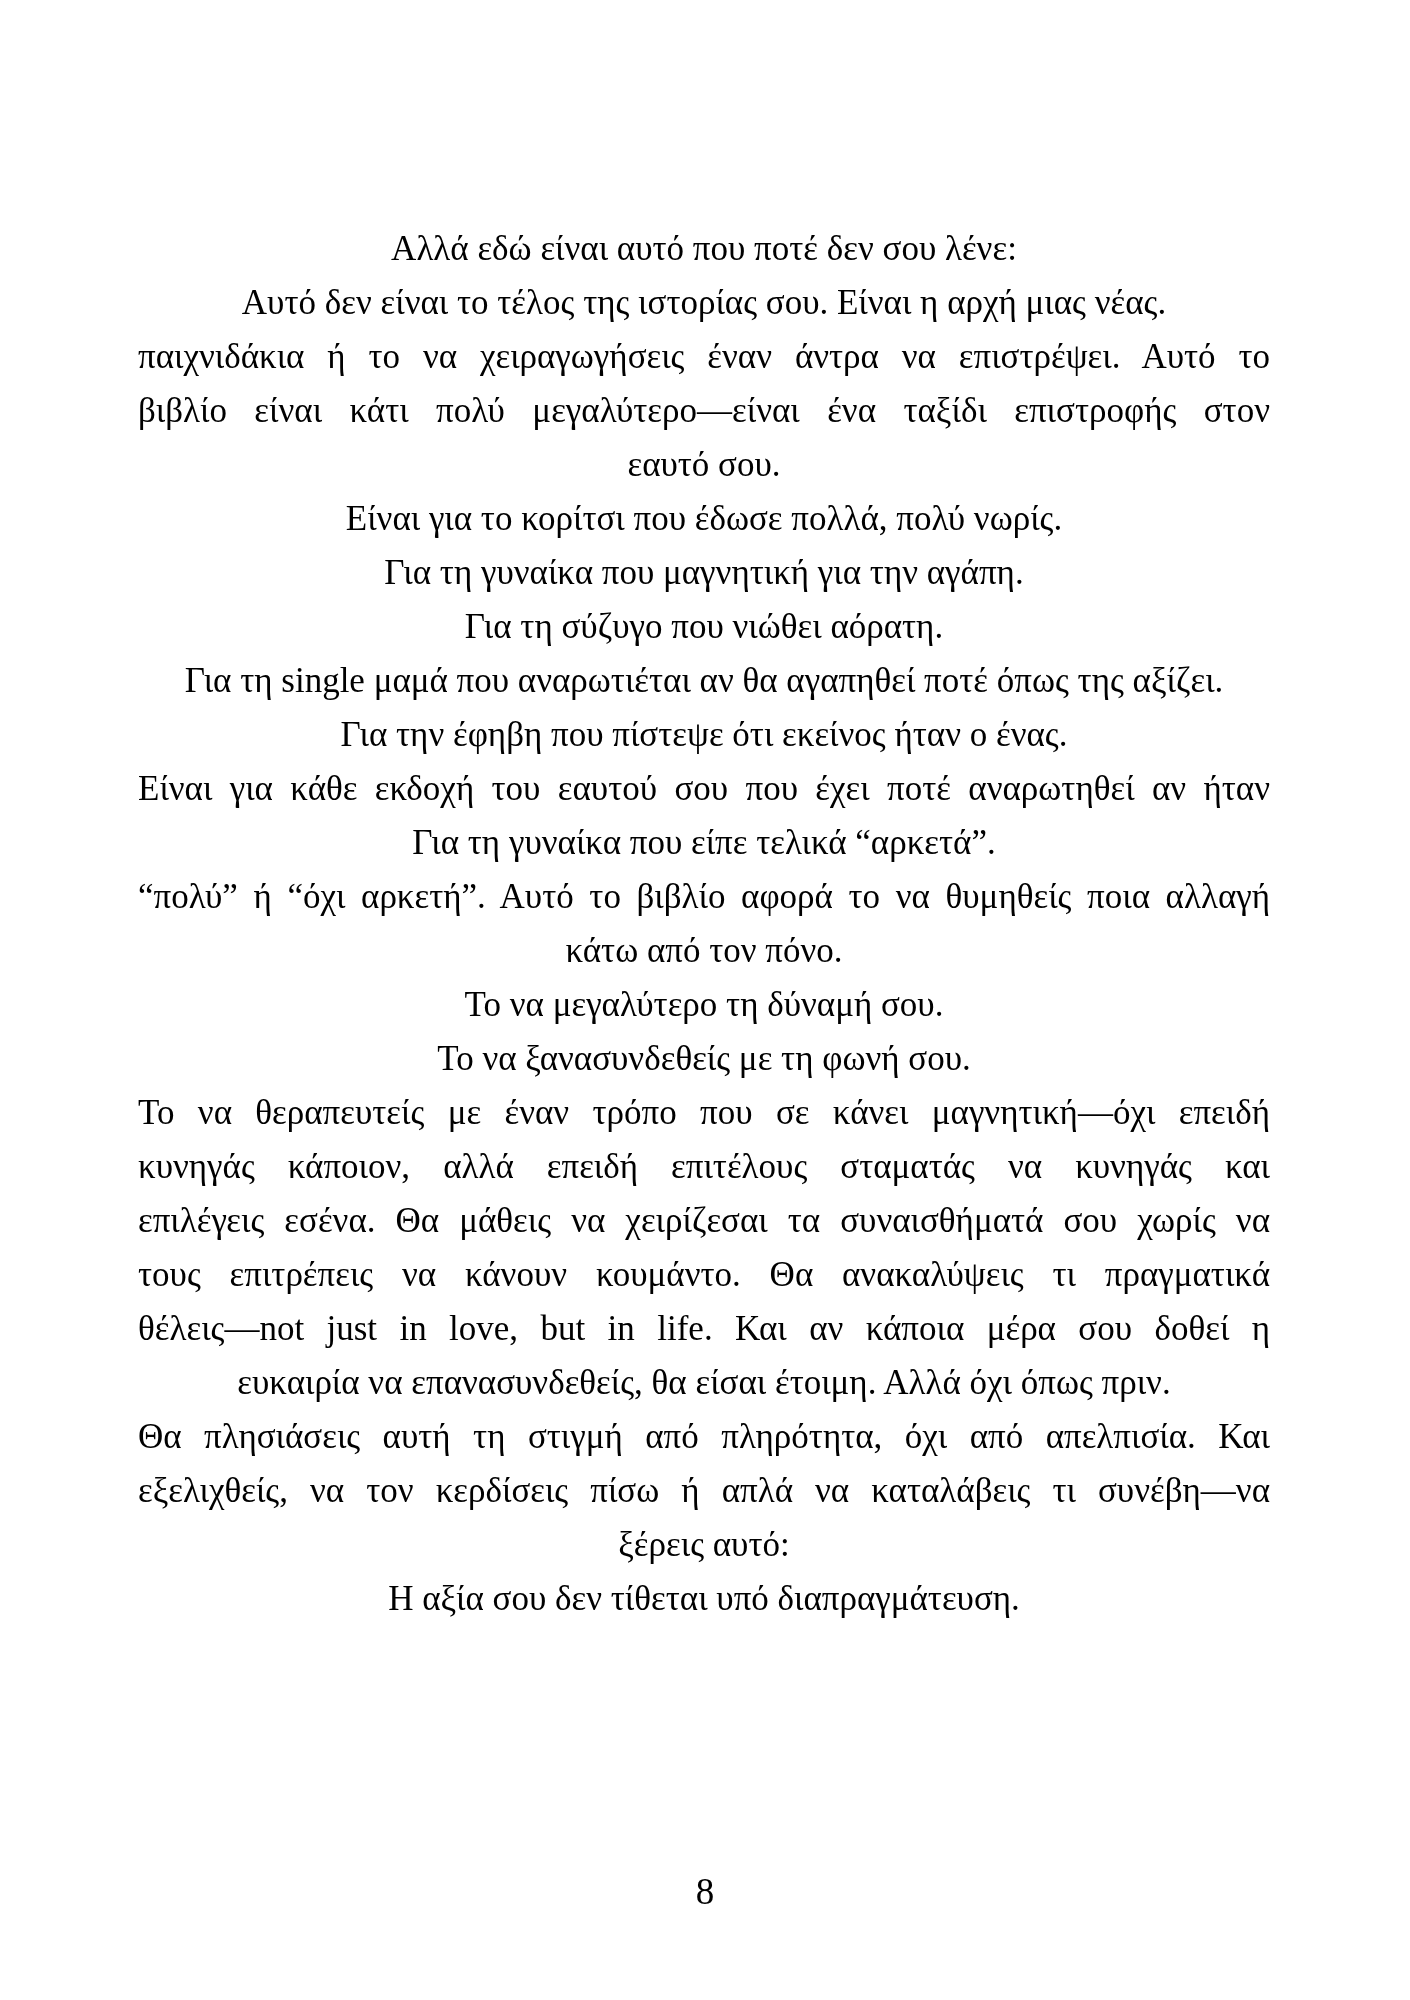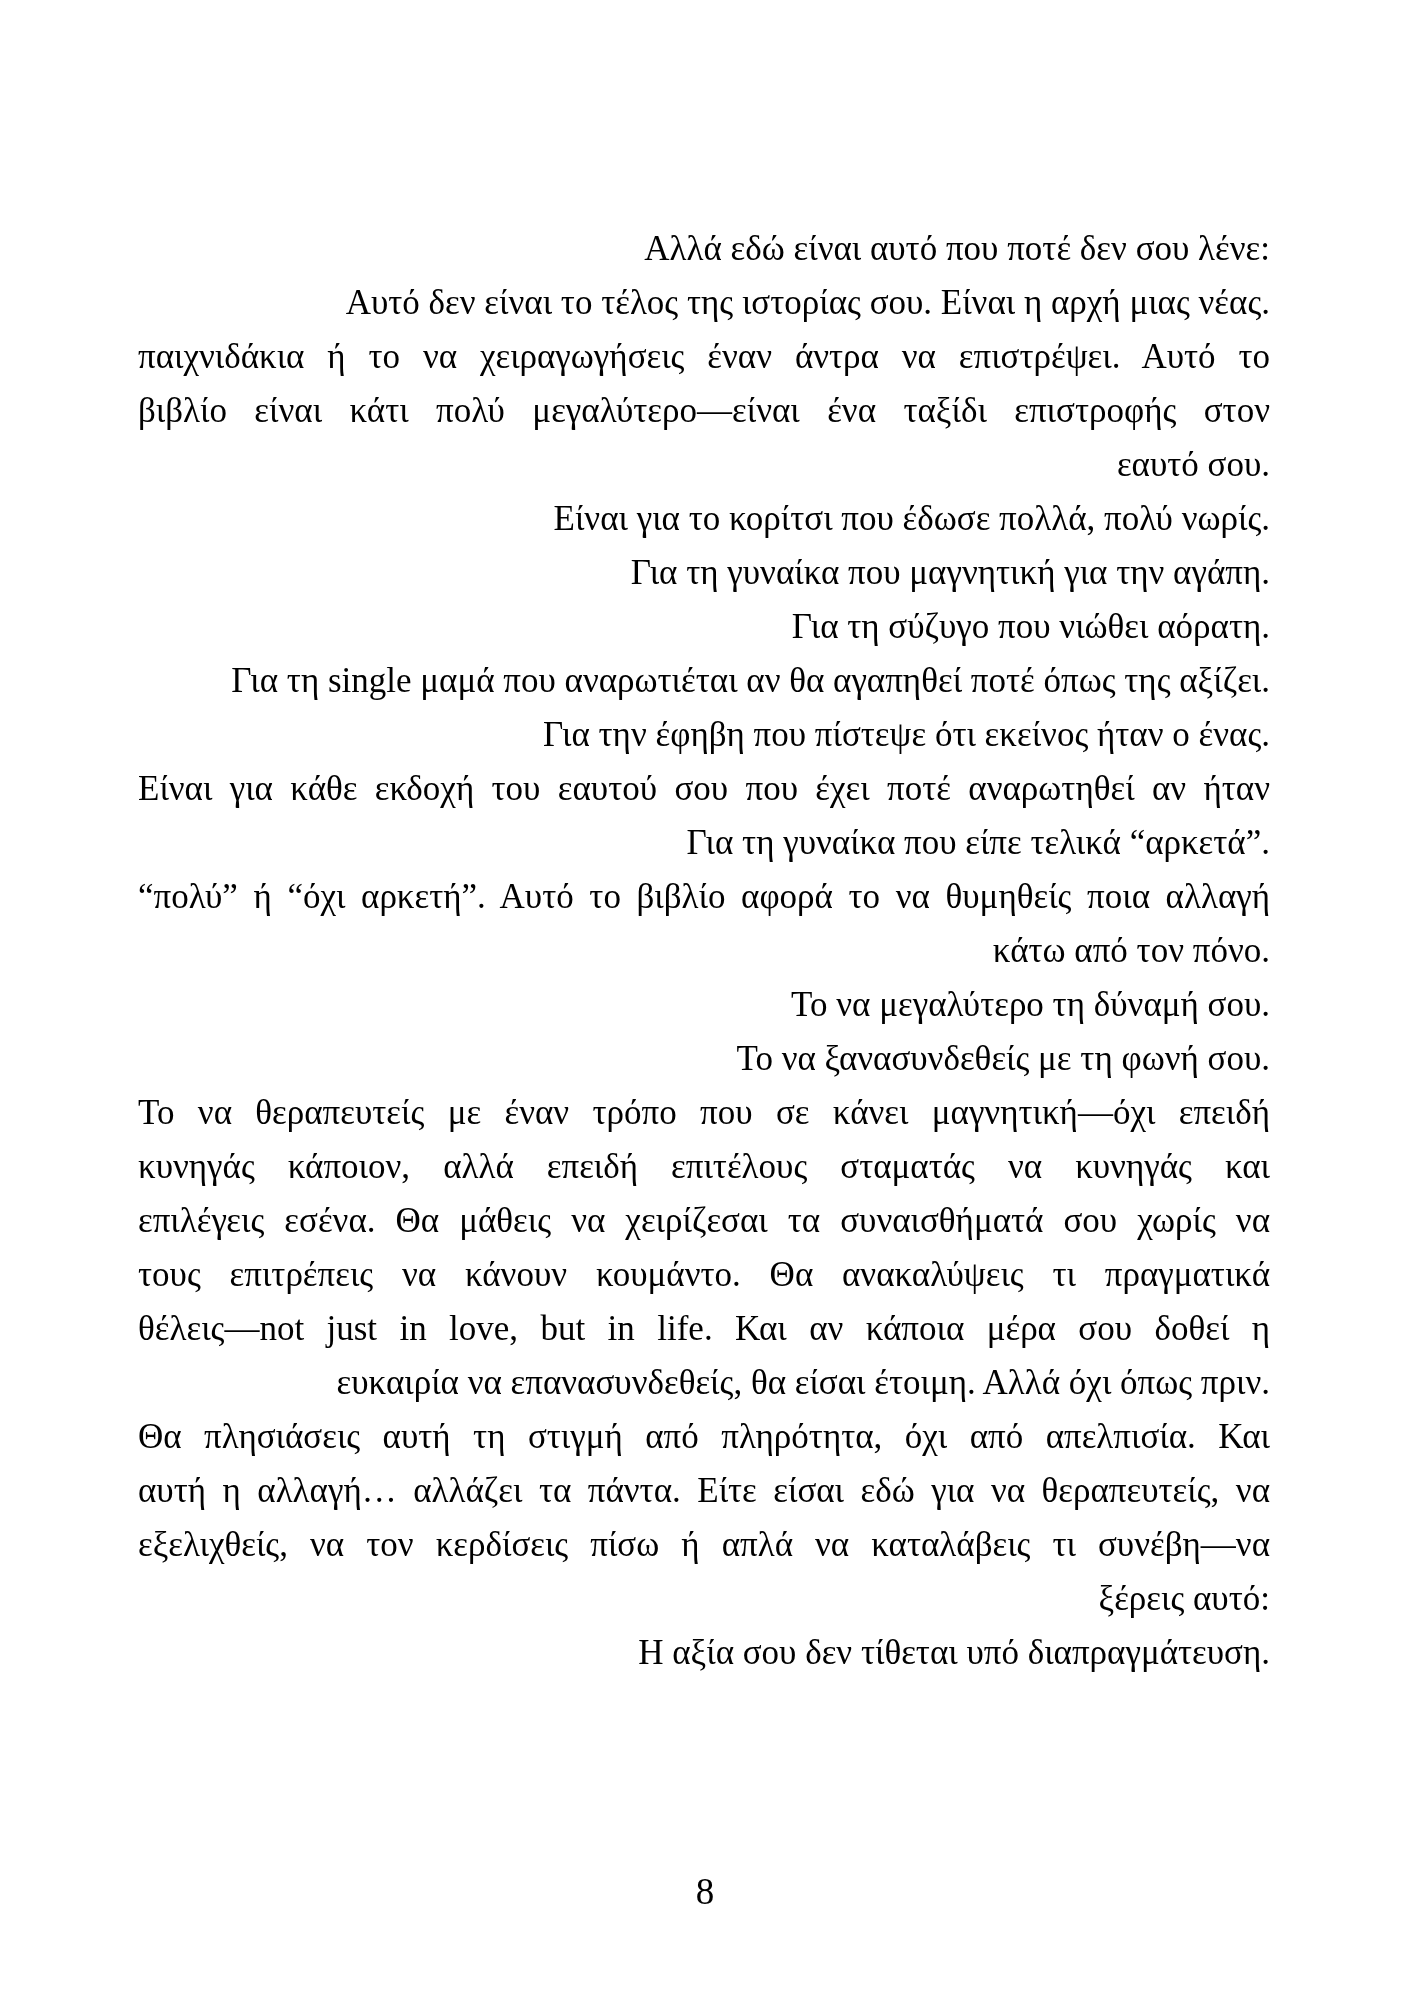--- a/index.html
+++ b/index.html
@@ -19,21 +19,21 @@
   .textblock {
     position: absolute;
     left: 138px;
     top: 222px;
     width: 1132px;
   }
   .line {
     font-size: 35px;
     line-height: 54px;
     height: 54px;
-    text-align: right;
+    text-align: center;
     white-space: nowrap;
     overflow: visible;
   }
   .line.j {
     white-space: normal;
     text-align: justify;
     text-align-last: justify;
     overflow: hidden;
   }
   .line.j::after {
@@ -73,20 +73,19 @@
     <div class="line">κάτω από τον πόνο.</div>
     <div class="line">Το να μεγαλύτερο τη δύναμή σου.</div>
     <div class="line">Το να ξανασυνδεθείς με τη φωνή σου.</div>
     <div class="line j">Το να θεραπευτείς με έναν τρόπο που σε κάνει μαγνητική—όχι επειδή</div>
     <div class="line j">κυνηγάς κάποιον, αλλά επειδή επιτέλους σταματάς να κυνηγάς και</div>
     <div class="line j">επιλέγεις εσένα. Θα μάθεις να χειρίζεσαι τα συναισθήματά σου χωρίς να</div>
     <div class="line j">τους επιτρέπεις να κάνουν κουμάντο. Θα ανακαλύψεις τι πραγματικά</div>
     <div class="line j">θέλεις—not just in love, but in life. Και αν κάποια μέρα σου δοθεί η</div>
     <div class="line">ευκαιρία να επανασυνδεθείς, θα είσαι έτοιμη. Αλλά όχι όπως πριν.</div>
     <div class="line j">Θα πλησιάσεις αυτή τη στιγμή από πληρότητα, όχι από απελπισία. Και</div>
-    <div class="line j">αυτή η αλλαγή… αλλάζει τα πάντα. Είτε είσαι εδώ για να θεραπευτείς, να</div>
     <div class="line j">εξελιχθείς, να τον κερδίσεις πίσω ή απλά να καταλάβεις τι συνέβη—να</div>
     <div class="line">ξέρεις αυτό:</div>
     <div class="line">Η αξία σου δεν τίθεται υπό διαπραγμάτευση.</div>
   </div>
 
   <div class="pagenum">8</div>
 </div>
 
 </body></html>

